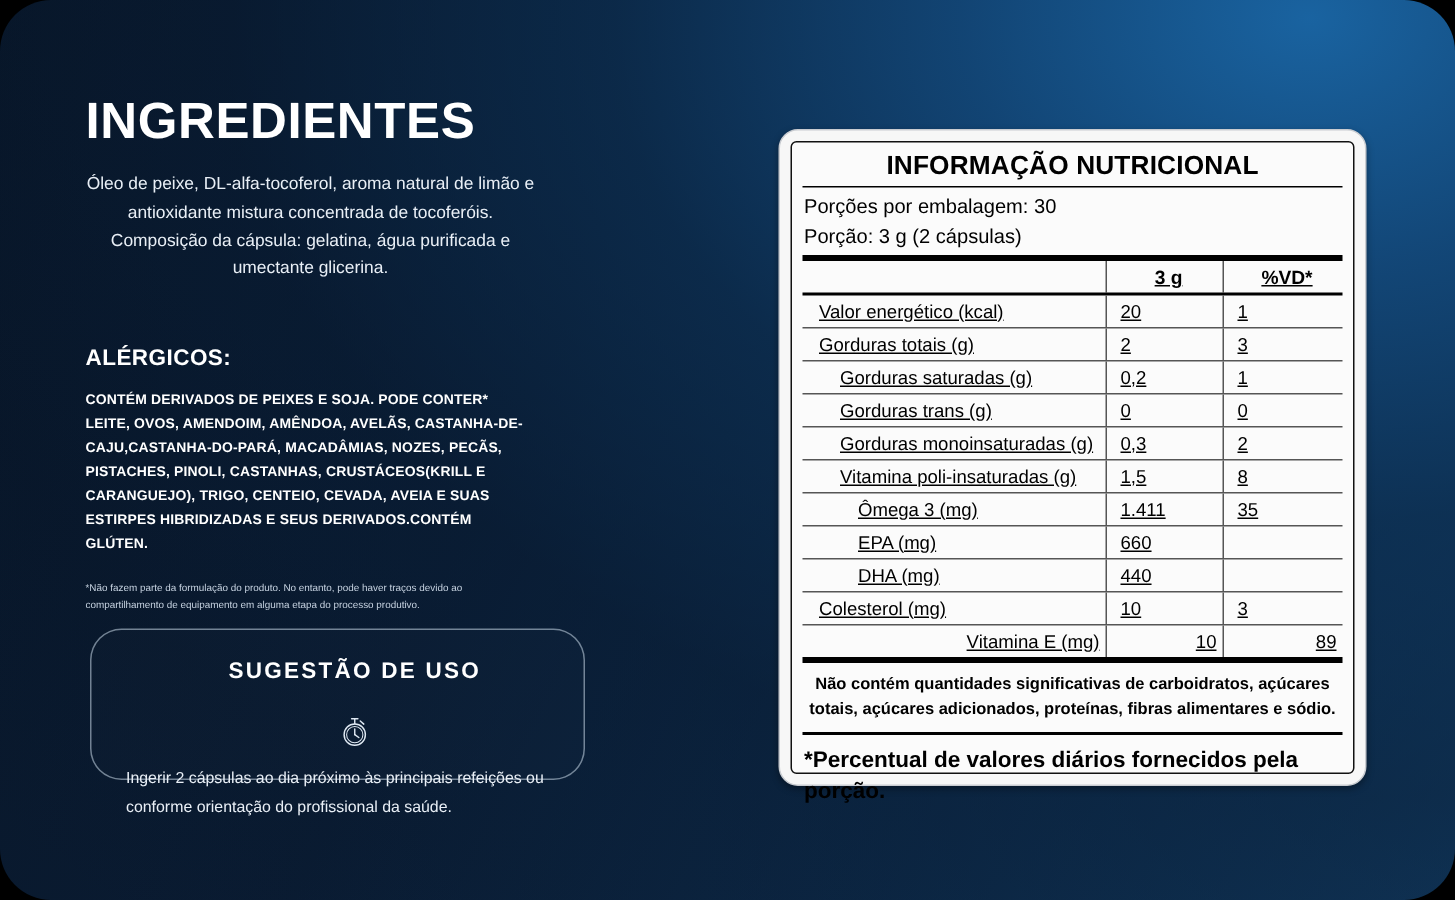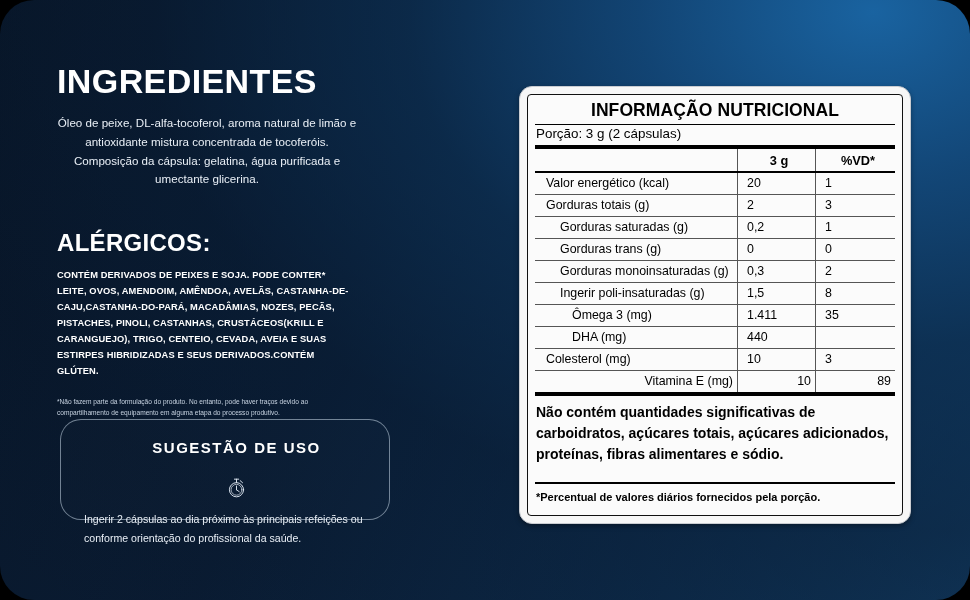--- a/index.html
+++ b/index.html
@@ -54,21 +54,21 @@
   .body-text {
     color: #e9eff6;
     font-size: 11.6px;
     line-height: 1.62;
     margin: 16px 0 0 0;
     max-width: 300px;
     text-align: center;
   }
 
   .headline-sm {
-    font-size: 24px;
+    font-size: 15px;
     font-weight: 800;
     letter-spacing: 0.3px;
     color: #ffffff;
     margin: 0;
     line-height: 1;
   }
 
   .allergen-text {
     color: #ffffff;
     font-size: 9.3px;
@@ -172,48 +172,50 @@
     border-collapse: collapse;
     font-size: 12.4px;
     color: #000;
   }
   table.nl-table td, table.nl-table th {
     border-bottom: 1px solid #555;
     padding: 3.5px 4px;
     text-align: left;
     font-weight: normal;
     vertical-align: middle;
+    text-decoration: underline;
   }
   table.nl-table th {
     font-weight: 700;
     text-align: center;
     font-size: 12.8px;
     border-bottom: 2.5px solid #000;
     padding-bottom: 3px;
   }
   table.nl-table th.blank { border-bottom: 2.5px solid #000; }
   .col-val, .col-vd {
     border-left: 1px solid #555;
     text-align: left;
     padding-left: 9px !important;
   }
   td.col-name.lv0 { padding-left: 11px; }
   td.col-name.lv1 { padding-left: 25px; }
   td.col-name.lv2 { padding-left: 37px; }
   tr.last-row td { border-bottom: none; text-align: right; }
 
   .nl-note {
-    font-size: 14px;
+    font-size: 11px;
     font-weight: 700;
     color: #000;
     line-height: 1.52;
-    padding: 6px 1px 16px 1px;
+    padding: 6px 1px 6px 1px;
+    text-align: center;
   }
   .nl-footnote {
-    font-size: 11px;
+    font-size: 15px;
     font-weight: 700;
     color: #000;
     line-height: 1.4;
     padding: 6px 1px 2px 1px;
   }
 </style>
 </head>
 <body>
 
 <div id="panel">
@@ -249,20 +251,21 @@
     <p class="sugg-body">Ingerir 2 cápsulas ao dia próximo às principais refeições ou conforme orientação do profissional da saúde.</p>
   </div>
 
   <div id="nutri-card">
     <div id="nutri-inner">
 
       <div class="nl-title">INFORMAÇÃO NUTRICIONAL</div>
 
       <div class="rule-thin"></div>
 
+      <div class="nl-portion">Porções por embalagem: 30</div>
 
       <div class="nl-portion" style="padding-top:0;">Porção: 3 g (2 cápsulas)</div>
 
       <div class="rule-thick"></div>
 
       <table class="nl-table">
         <thead>
           <tr>
             <th class="blank"></th>
             <th class="col-val" style="width:64px;">3 g</th>
@@ -289,28 +292,33 @@
               <td class="col-name lv1">Gorduras trans (g)</td>
               <td class="col-val">0</td>
               <td class="col-vd">0</td>
             </tr>
             <tr>
               <td class="col-name lv1">Gorduras monoinsaturadas (g)</td>
               <td class="col-val">0,3</td>
               <td class="col-vd">2</td>
             </tr>
             <tr>
-              <td class="col-name lv1">Ingerir poli-insaturadas (g)</td>
+              <td class="col-name lv1">Vitamina poli-insaturadas (g)</td>
               <td class="col-val">1,5</td>
               <td class="col-vd">8</td>
             </tr>
             <tr>
               <td class="col-name lv2">Ômega 3 (mg)</td>
               <td class="col-val">1.411</td>
               <td class="col-vd">35</td>
+            </tr>
+            <tr>
+              <td class="col-name lv2">EPA (mg)</td>
+              <td class="col-val">660</td>
+              <td class="col-vd"></td>
             </tr>
             <tr>
               <td class="col-name lv2">DHA (mg)</td>
               <td class="col-val">440</td>
               <td class="col-vd"></td>
             </tr>
             <tr>
               <td class="col-name lv0">Colesterol (mg)</td>
               <td class="col-val">10</td>
               <td class="col-vd">3</td>

